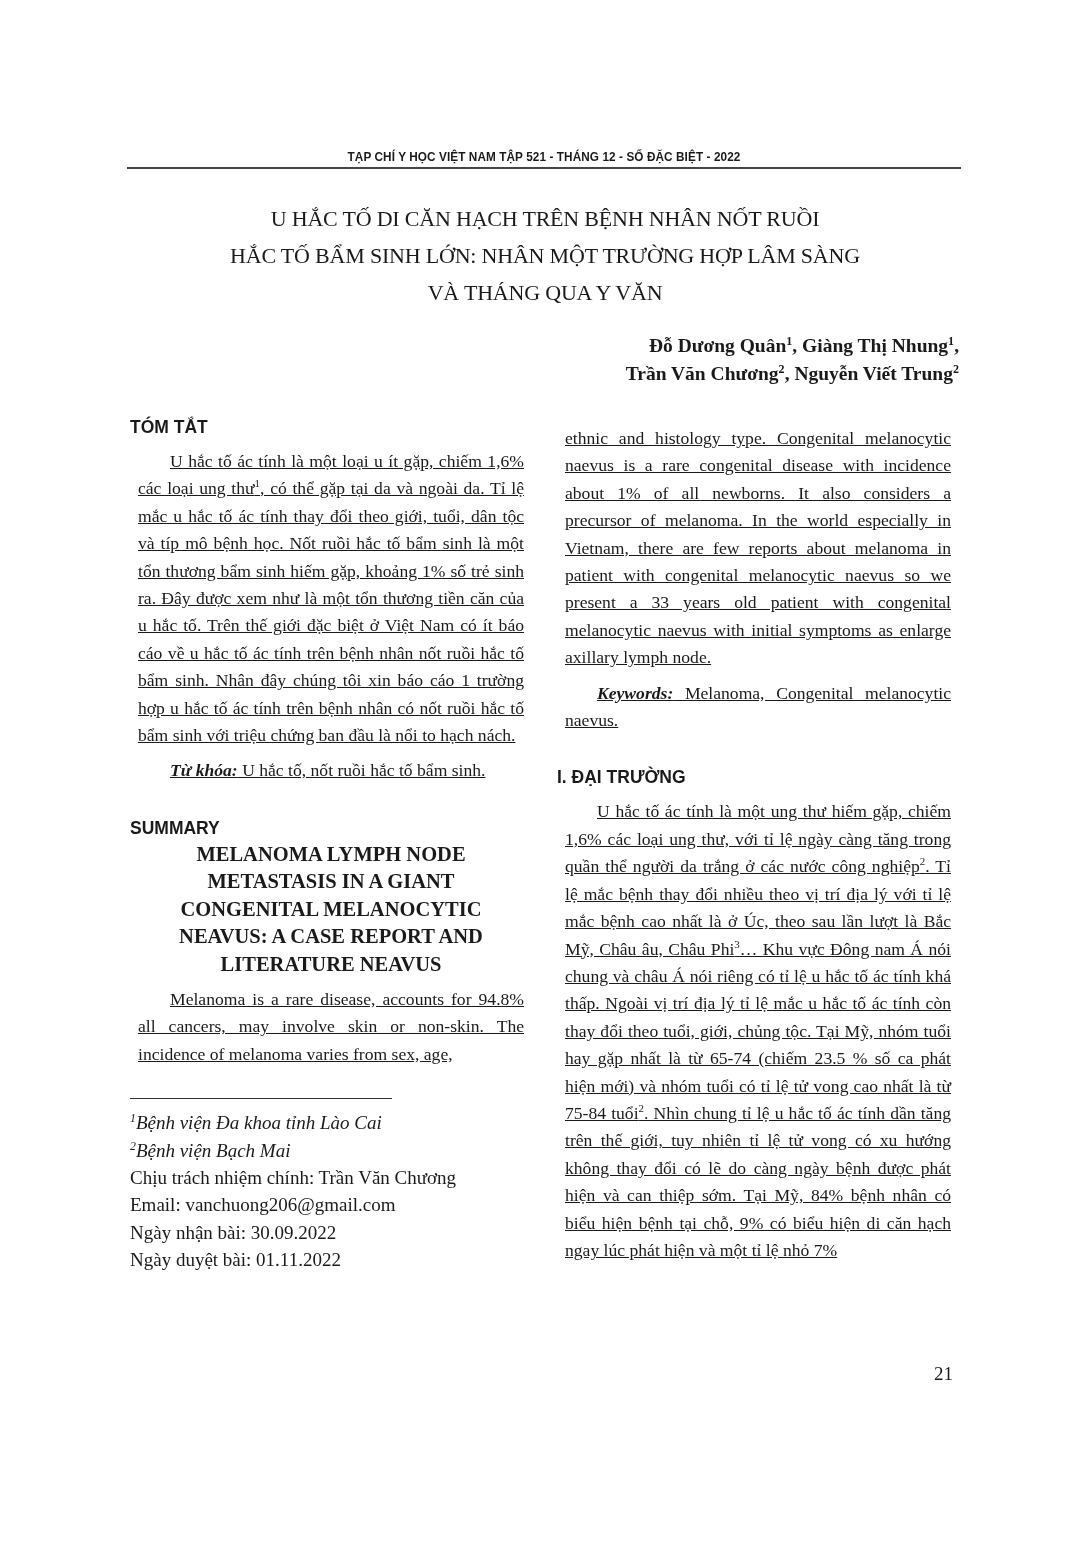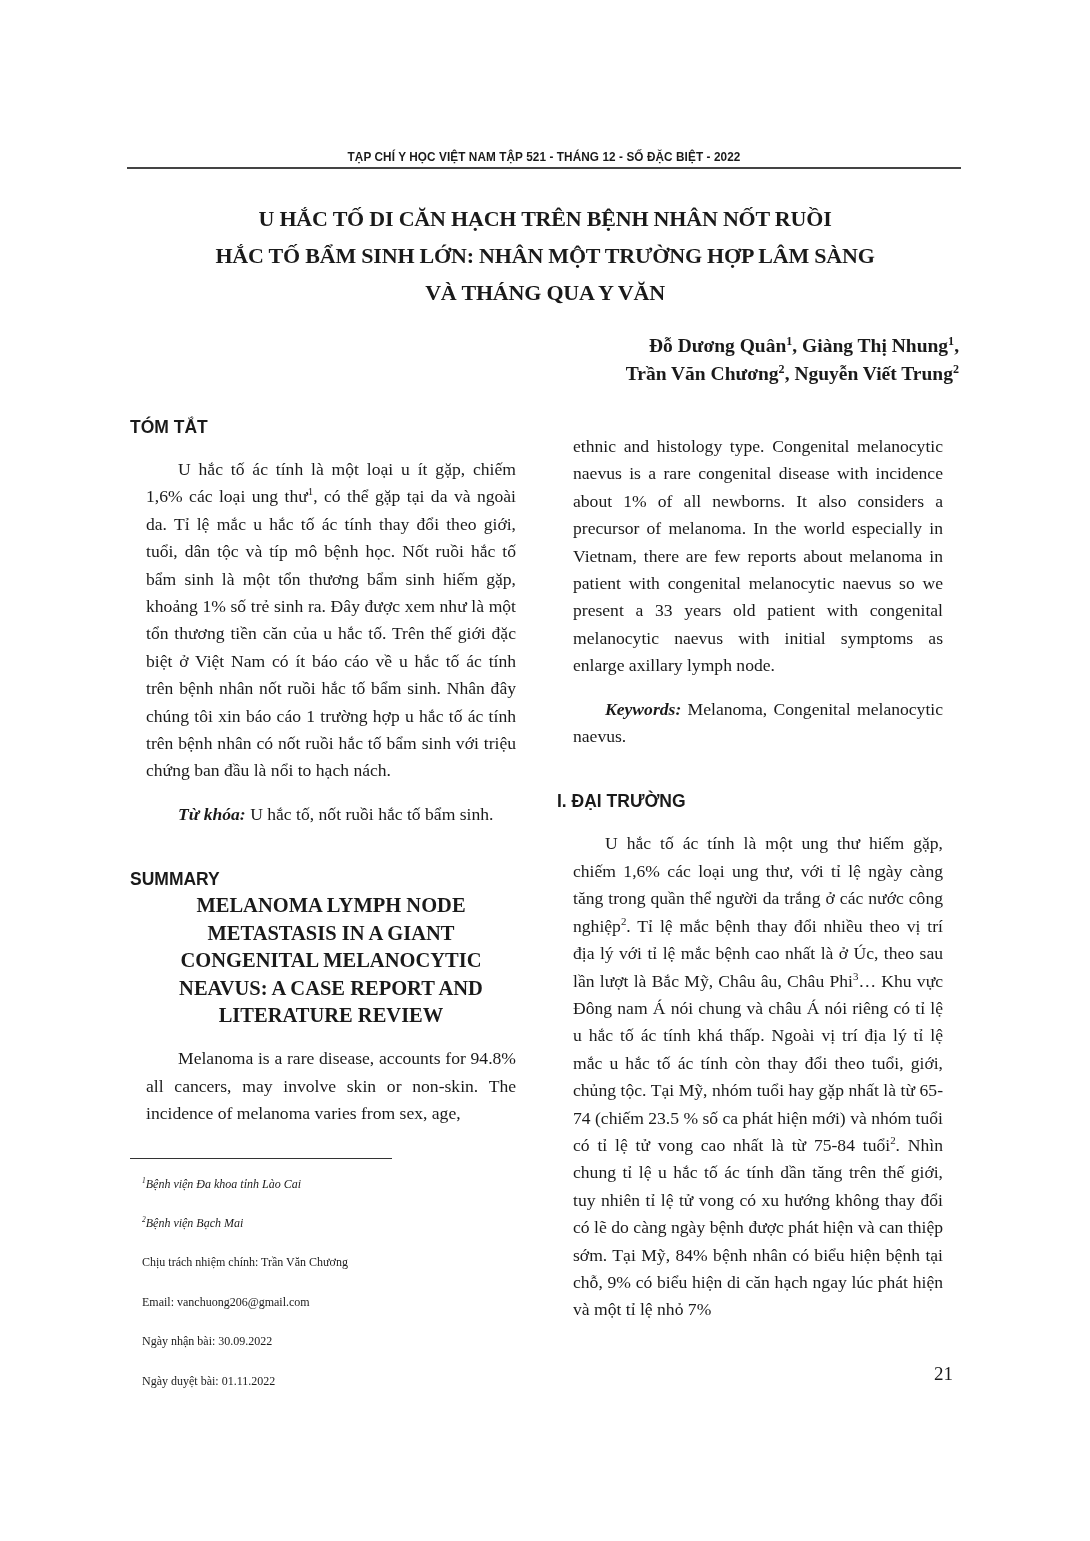--- a/index.html
+++ b/index.html
@@ -36,21 +36,21 @@
       height: 2px;
       background: #444;
     }
     .title {
       position: absolute;
       left: 160px;
       top: 200px;
       width: 770px;
       text-align: center;
       font-family: "Liberation Serif", serif;
-      font-weight: bold;
+      font-weight: normal;
       font-size: 22px;
       line-height: 37px;
       letter-spacing: -0.2px;
     }
     .title div { white-space: nowrap; }
     .authors {
       position: absolute;
       right: 131px;
       top: 332px;
       text-align: right;
@@ -73,23 +73,24 @@
     .col-left { left: 130px; top: 414px; }
     .col-right { left: 557px; top: 417px; }
     .heading {
       font-family: "Liberation Sans", sans-serif;
       font-weight: bold;
       font-size: 17.5px;
       line-height: 26px;
       margin: 0;
     }
     p.body {
-      margin: 16px;
+      margin: 8px;
       text-align: justify;
       text-indent: 32px;
+      text-decoration: underline;
     }
     p.body.noindent { text-indent: 0; }
     .kw-label {
       font-weight: bold;
       font-style: italic;
     }
     .spacer-m { height: 22px; }
     .summary-title {
       text-align: center;
       font-weight: bold;
@@ -97,22 +98,22 @@
       line-height: 27.4px;
       margin: 0 0 8px 0;
     }
     .fn-rule {
       width: 262px;
       height: 1px;
       background: #333;
       margin: 30px 0 10px 0;
     }
     .fn-line {
-      margin: 12px;
-      font-size: 12px;
+      margin: 0;
+      font-size: 19px;
       line-height: 27.4px;
       white-space: nowrap;
     }
     .fn-line.italic { font-style: italic; }
     .page-number {
       position: absolute;
       left: 934px;
       top: 1363px;
       font-size: 19px;
     }
@@ -143,21 +144,21 @@
   <p class="body"><span>U hắc tố ác tính là một loại u ít gặp, chiếm 1,6% các loại ung thư</span><sup>1</sup><span>, có thể gặp tại da và ngoài da. Tỉ lệ mắc u hắc tố ác tính thay đổi theo giới, tuổi, dân tộc và típ mô bệnh học. Nốt ruồi hắc tố bẩm sinh là một tổn thương bẩm sinh hiếm gặp, khoảng 1% số trẻ sinh ra. Đây được xem như là một tổn thương tiền căn của u hắc tố. Trên thế giới đặc biệt ở Việt Nam có ít báo cáo về u hắc tố ác tính trên bệnh nhân nốt ruồi hắc tố bẩm sinh. Nhân đây chúng tôi xin báo cáo 1 trường hợp u hắc tố ác tính trên bệnh nhân có nốt ruồi hắc tố bẩm sinh với triệu chứng ban đầu là nổi to hạch nách.</span></p>
   <p class="body"><span class="kw-label">Từ khóa:</span><span> U hắc tố, nốt ruồi hắc tố bẩm sinh.</span></p>
 
   <div class="spacer-m"></div>
   <h3 class="heading">SUMMARY</h3>
   <div class="summary-title">
     <div>MELANOMA LYMPH NODE</div>
     <div>METASTASIS IN A GIANT</div>
     <div>CONGENITAL MELANOCYTIC</div>
     <div>NEAVUS: A CASE REPORT AND</div>
-    <div>LITERATURE REVIEW</div>
+    <div>LITERATURE NEAVUS</div>
   </div>
   <p class="body">Melanoma is a rare disease, accounts for 94.8% all cancers, may involve skin or non-skin. The incidence of melanoma varies from sex, age,</p>
 
   <div class="fn-rule"></div>
   <p class="fn-line italic"><sup>1</sup><span>Bệnh viện Đa khoa tỉnh Lào Cai</span></p>
   <p class="fn-line italic"><sup>2</sup><span>Bệnh viện Bạch Mai</span></p>
   <p class="fn-line">Chịu trách nhiệm chính: Trần Văn Chương</p>
   <p class="fn-line">Email: vanchuong206@gmail.com</p>
   <p class="fn-line">Ngày nhận bài: 30.09.2022</p>
   <p class="fn-line">Ngày duyệt bài: 01.11.2022</p>

